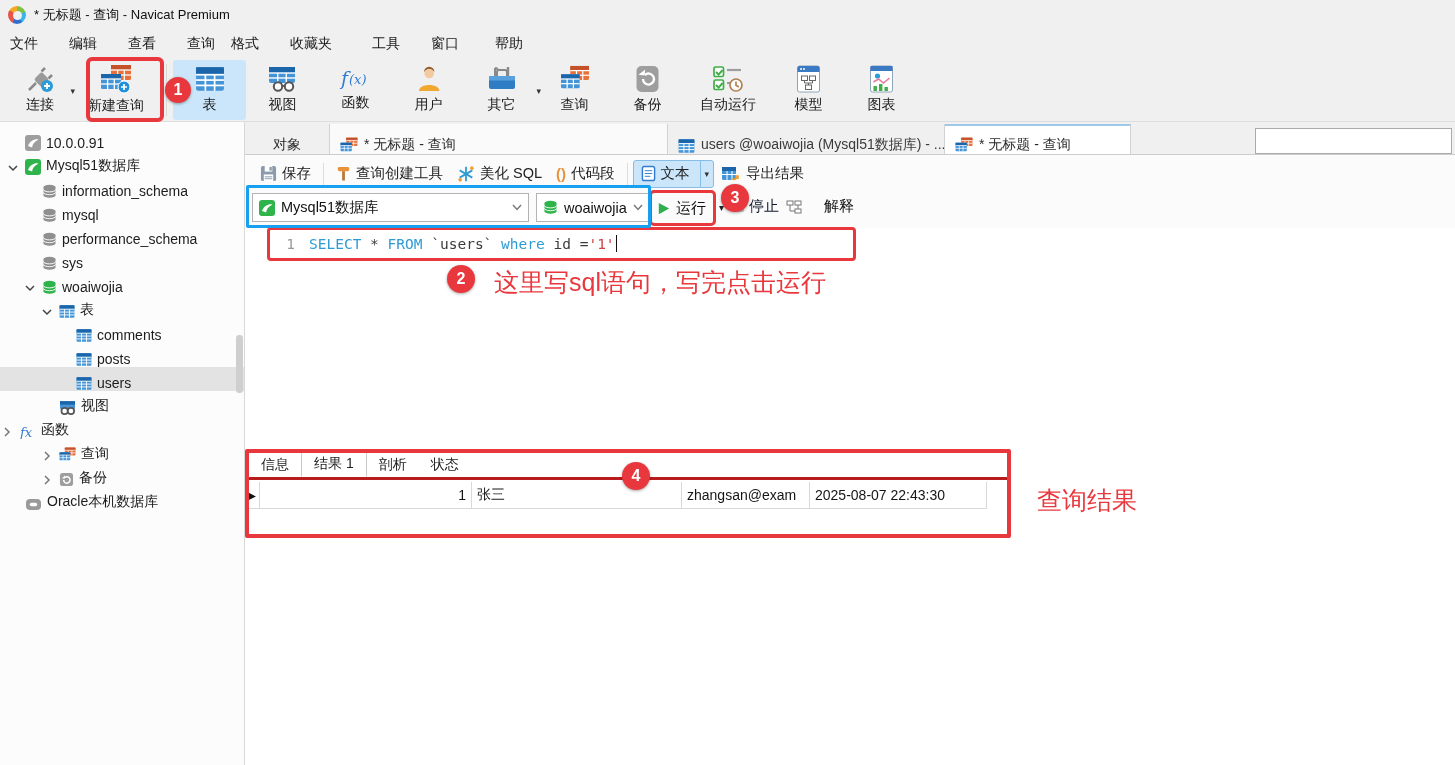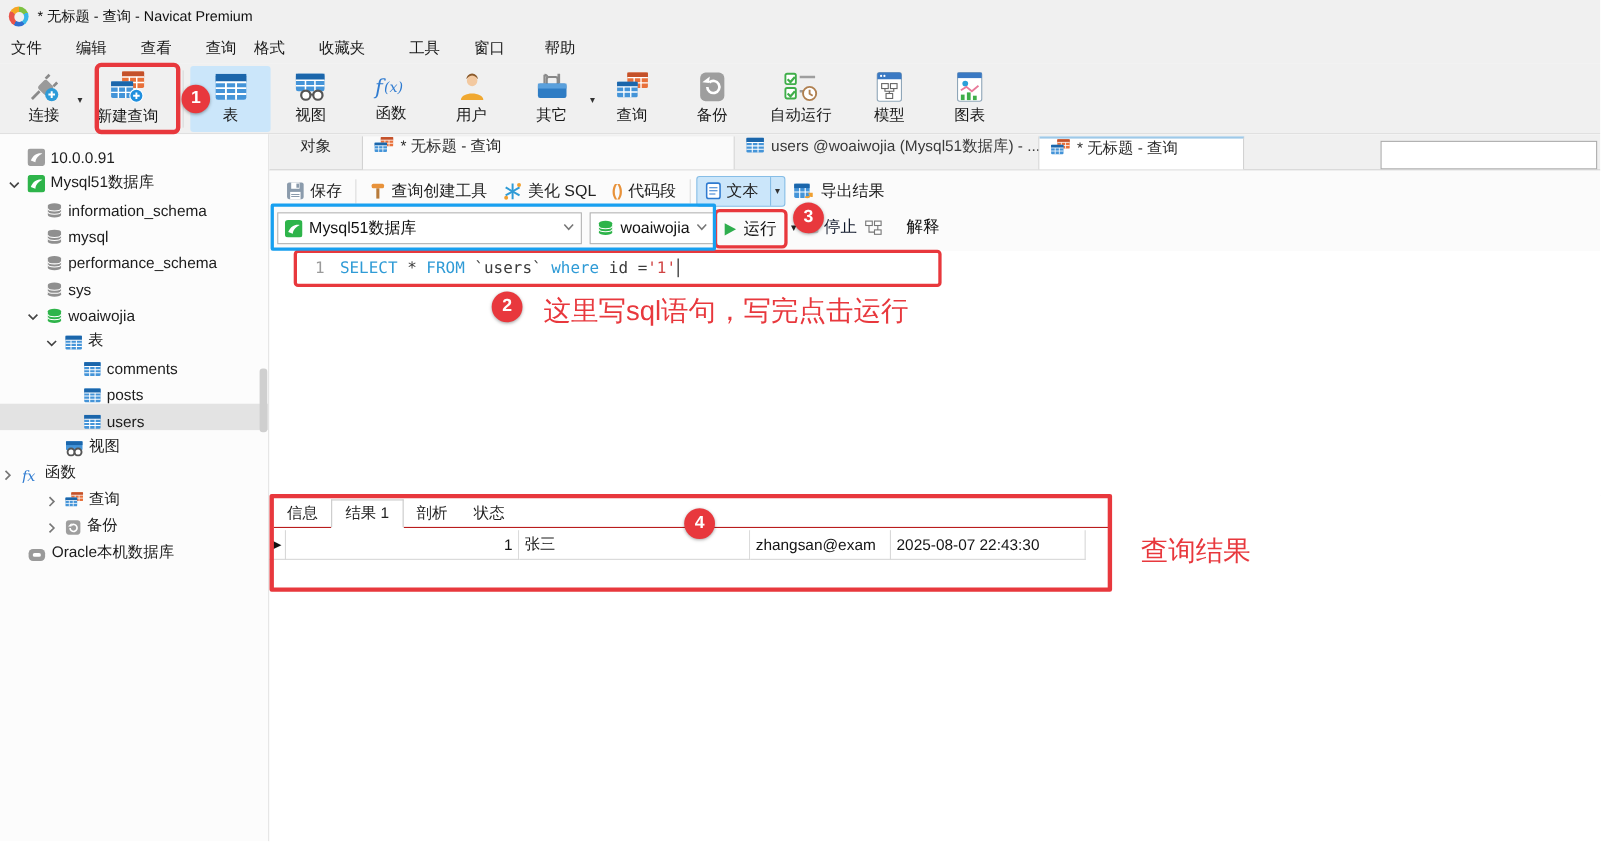--- a/index.html
+++ b/index.html
@@ -39,21 +39,21 @@
   .tree-row.selected{background:#e3e3e3}
   .tree-label{font-size:14px;color:#1c1c1c}
   .chev{width:14px;height:14px;display:inline-flex;align-items:center;justify-content:center;flex:0 0 auto}
   #side-scrollbar{position:absolute;right:1px;top:213px;width:7px;height:58px;background:#cfcfcf;border-radius:3px}
 
   
   #main-bg{position:absolute;left:245px;top:122px;width:1210px;height:643px;background:#fff}
 
   
   #tabstrip{position:absolute;left:245px;top:122px;width:1210px;height:33px;background:#f0f0f0;border-bottom:1px solid #cccccc;display:flex;align-items:flex-end}
-  .tab{height:30px;display:flex;align-items:flex-start;gap:6px;padding:0 10px;border-right:1px solid #d2d2d2;font-size:14px;color:#2a2a2a;overflow:hidden;white-space:nowrap;flex:0 0 auto}
+  .tab{height:30px;display:flex;align-items:flex-end;gap:6px;padding:0 10px;border-right:1px solid #d2d2d2;font-size:14px;color:#2a2a2a;overflow:hidden;white-space:nowrap;flex:0 0 auto}
   .tab-0{width:85px;justify-content:center;padding:0}
   .tab-1{width:338px;background:#fafafa}
   .tab-2{width:277px;background:#f0f0f0;color:#3a3a3a}
   .tab-3{width:186px;background:#fff;border-top:2px solid #9ec9e8}
   #tab-search{position:absolute;left:1010px;top:6px;width:197px;height:26px;background:#fff;border:1px solid #aaaaaa;font-size:13px;padding:0 6px;outline:none}
 
   
   #querybar{position:absolute;left:245px;top:155px;width:1210px;height:37px;background:#fbfbfb;display:flex;align-items:center;padding-left:8px;font-size:14.5px;color:#222}
   .qb-item{display:flex;align-items:center;gap:5px;padding:0 7px;height:28px;border-radius:3px;flex:0 0 auto;white-space:nowrap}
   .qb-sep{width:1px;height:22px;background:#dcdcdc;margin:0 5px}
@@ -77,21 +77,21 @@
   #editor-line{position:absolute;left:30px;top:7px;display:flex;align-items:center;font-family:"DejaVu Sans Mono","Liberation Mono",monospace;font-size:14.5px}
   #line-number{color:#9a9a9a;width:20px;text-align:right;margin-right:14px}
   .tok-keyword{color:#2f9bd6}
   .tok-plain{color:#3c3c3c}
   .tok-string{color:#d04343}
   .cursor{display:inline-block;width:1.5px;height:17px;background:#111;vertical-align:text-bottom;margin-left:1px}
 
   
   #results-topline{position:absolute;left:245px;top:450px;width:1210px;height:1px;background:#e3e3e3}
   #results{position:absolute;left:245px;top:450px;width:1210px;height:315px;background:#fff}
-  #result-tabs{position:absolute;left:4px;top:4px;width:760px;height:26px;display:flex;align-items:center;border-bottom:1px solid #b91c1c}
+  #result-tabs{position:absolute;left:4px;top:4px;width:760px;height:26px;display:flex;align-items:flex-end;border-bottom:3px solid #b91c1c}
   .rtab{height:25px;display:flex;align-items:center;justify-content:center;padding:0 12px;font-size:14px;color:#222;white-space:nowrap}
   .rtab.active{background:#fff;border:1px solid #c9c9c9;border-bottom:1px solid #fff;height:26px}
   #grid{position:absolute;left:0;top:32px}
   .grid-row{display:flex}
   .gcell{height:27px;border-right:1px solid #d8d8d8;border-bottom:1px solid #d8d8d8;display:flex;align-items:center;padding:0 5px;font-size:14px;color:#151515;overflow:hidden;white-space:nowrap;background:#fff;flex:0 0 auto}
   .ghead{background:#f6f6f6}
   .ghead.hl{background:#cfe6f8}
   .gmarker{width:15px;padding:0;justify-content:center}
   .col-0{width:212px}.col-1{width:210px}.col-2{width:128px}.col-3{width:177px}
   .cell-num{justify-content:flex-end}

